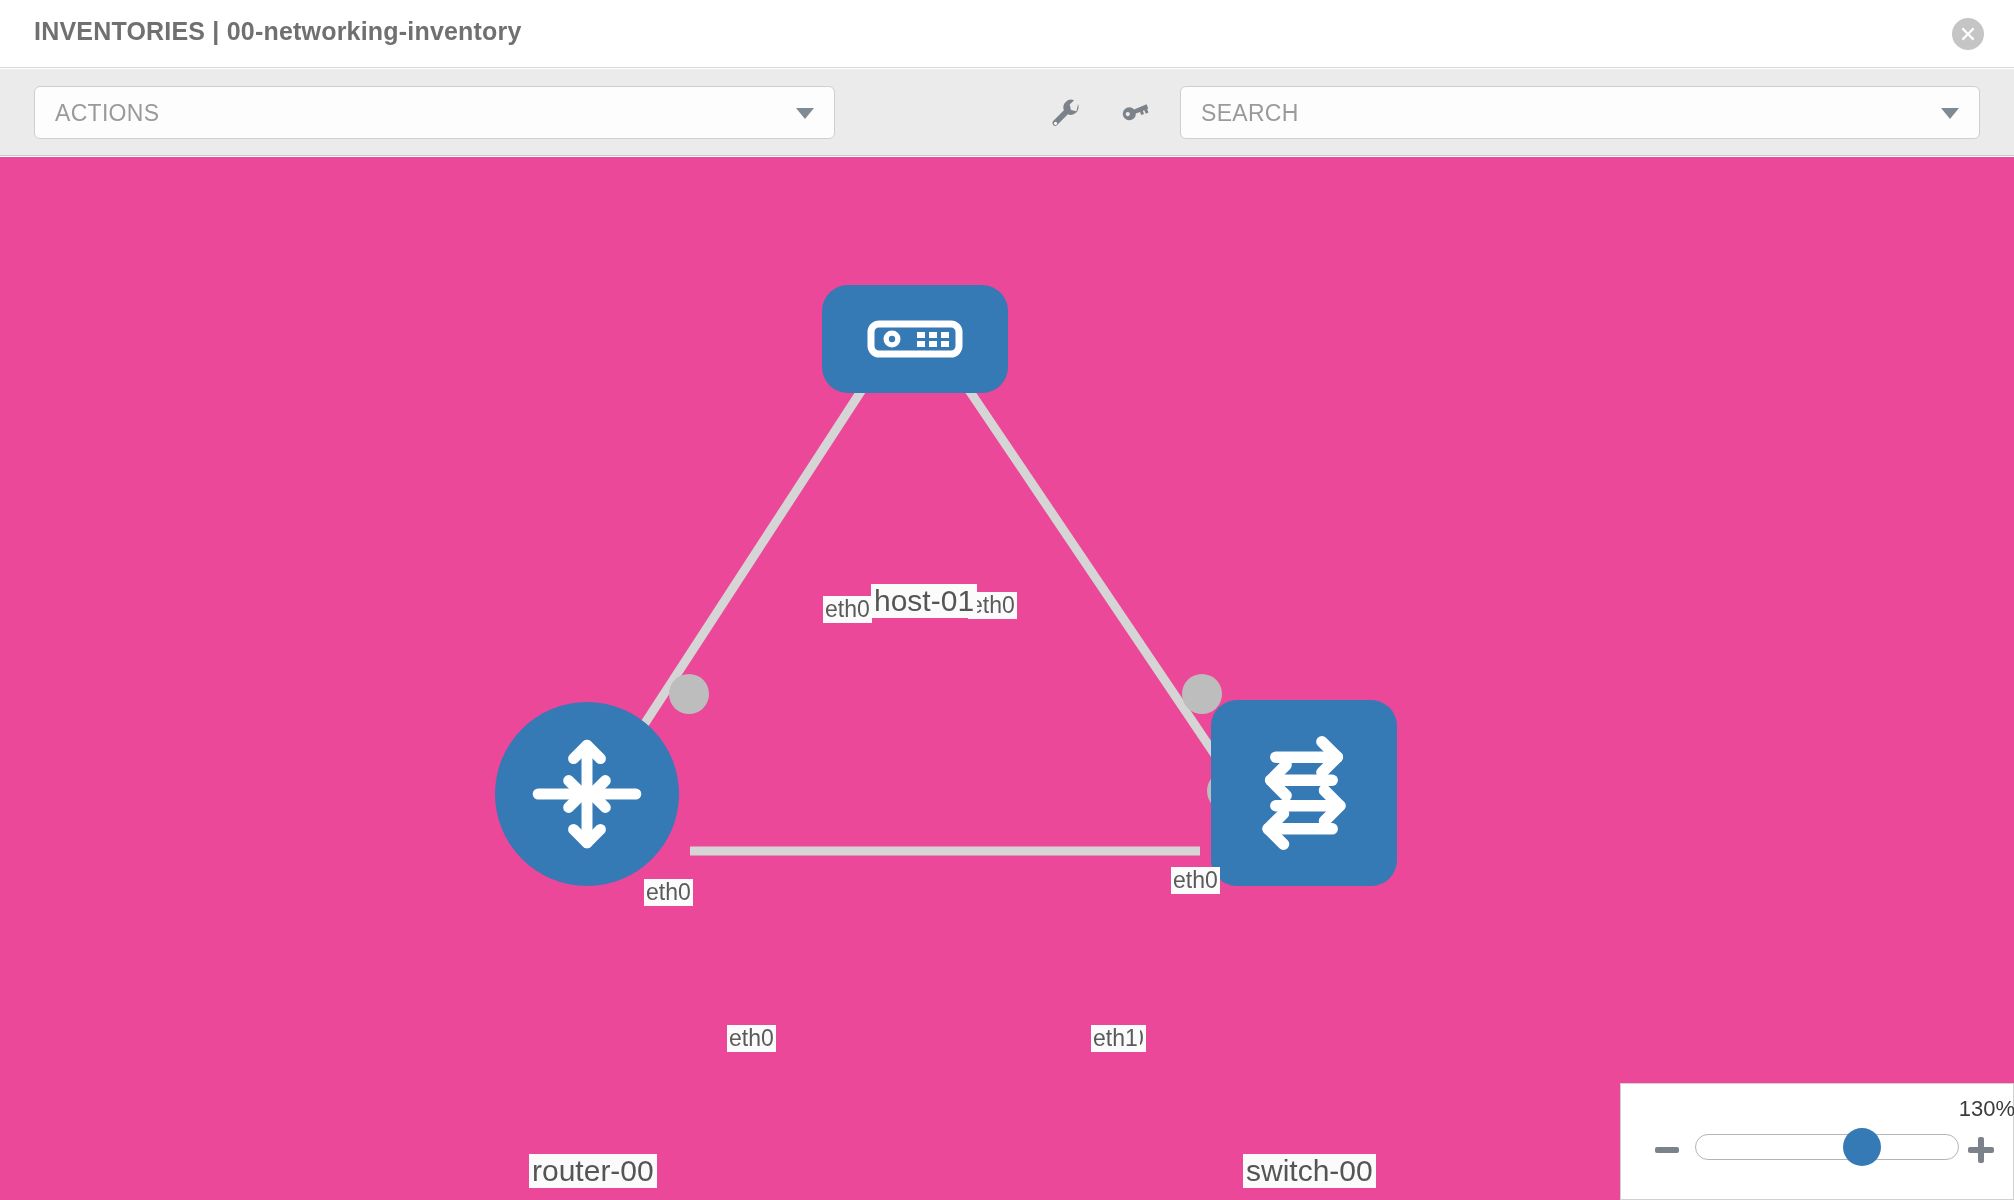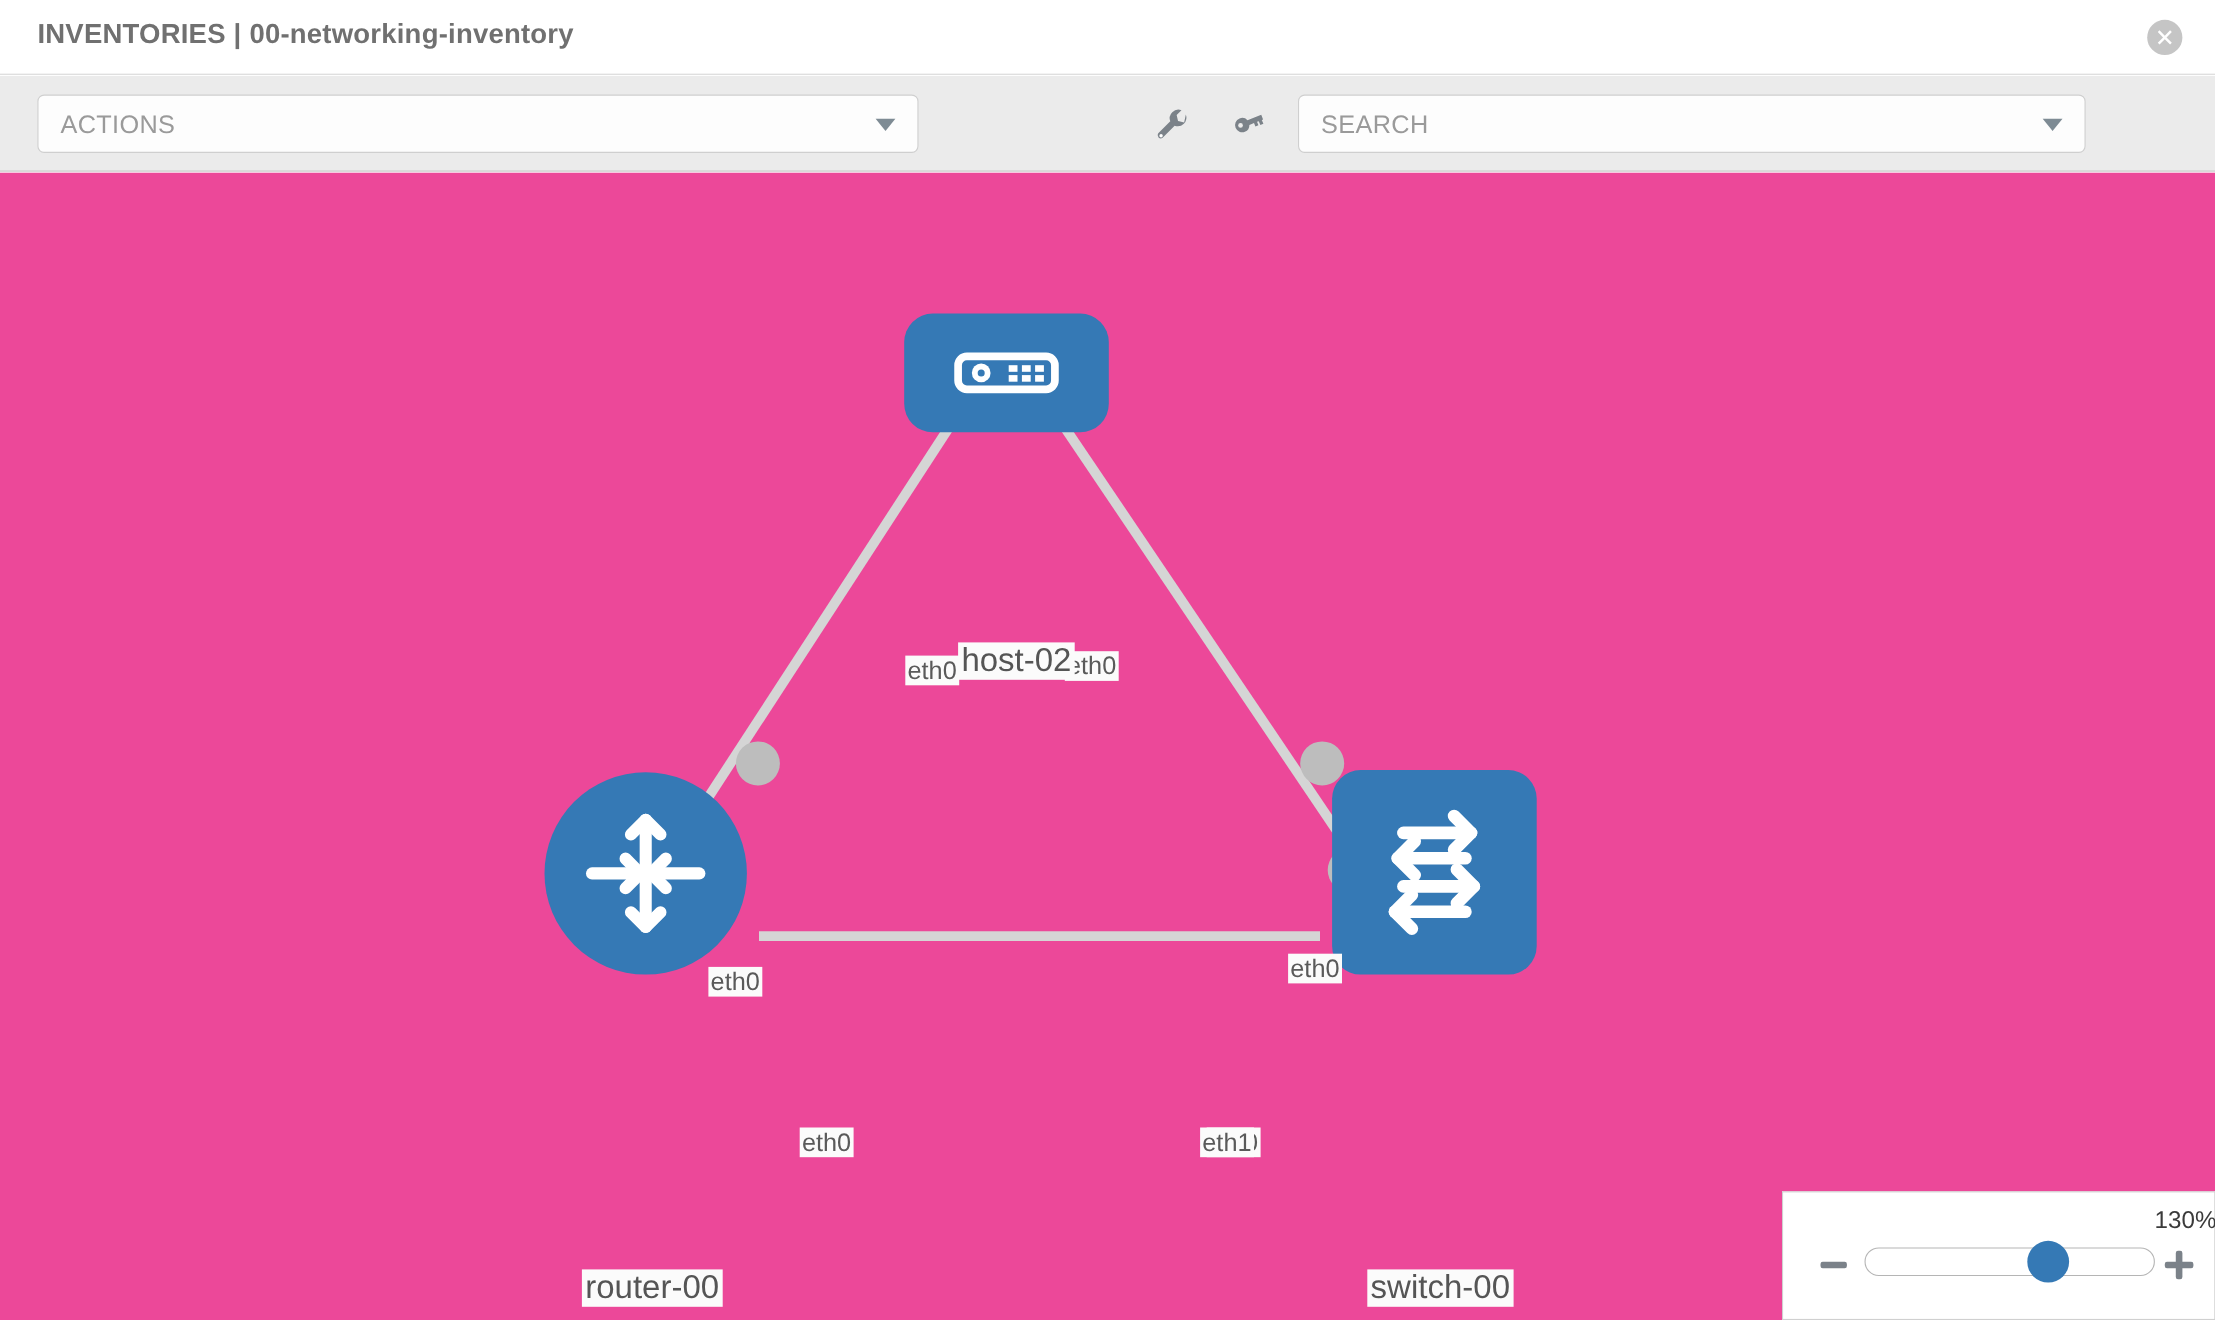--- a/index.html
+++ b/index.html
@@ -60,21 +60,21 @@
   .tool-icon {
     position: absolute; top: 26px;
     width: 40px; height: 40px; cursor: pointer;
     display: flex; align-items: center; justify-content: center;
   }
   .tool-icon.wrench { left: 1046px; }
   .tool-icon.key    { left: 1114px; }
 
   .search-select {
     position: absolute; left: 1180px; top: 17px;
-    width: 716px; height: 53px;
+    width: 800px; height: 53px;
     background: #fdfdfd;
     border: 1px solid #cfcfcf; border-radius: 6px;
     cursor: text;
   }
   .search-select .sel-label {
     position: absolute; left: 20px; top: 13px;
     font-size: 23px; color: #9a9a9a; letter-spacing: .3px;
   }
 
   
@@ -274,21 +274,21 @@
     </div>
 
     <div class="edge-label" style="left:823px; top:439px;">eth0</div>
     <div class="edge-label" style="left:968px; top:435px;">eth0</div>
     <div class="edge-label" style="left:644px; top:722px;">eth0</div>
     <div class="edge-label" style="left:1171px; top:710px;">eth0</div>
     <div class="edge-label" style="left:727px; top:868px;">eth0</div>
     <div class="edge-label" style="left:1097px; top:868px;">eth0</div>
     <div class="edge-label" style="left:1091px; top:868px;">eth1</div>
 
-    <div class="node-label" style="left:871px; top:427px;">host-02</div>
+    <div class="node-label" style="left:871px; top:427px;">host-01</div>
     <div class="node-label" style="left:529px; top:997px;">router-00</div>
     <div class="node-label" style="left:1243px; top:997px;">switch-00</div>
   </div>
 
   <div class="zoom-widget">
     <div class="zoom-pct">130%</div>
     <div class="zoom-minus">
       <span class="bar"></span>
     </div>
     <div class="zoom-track">

